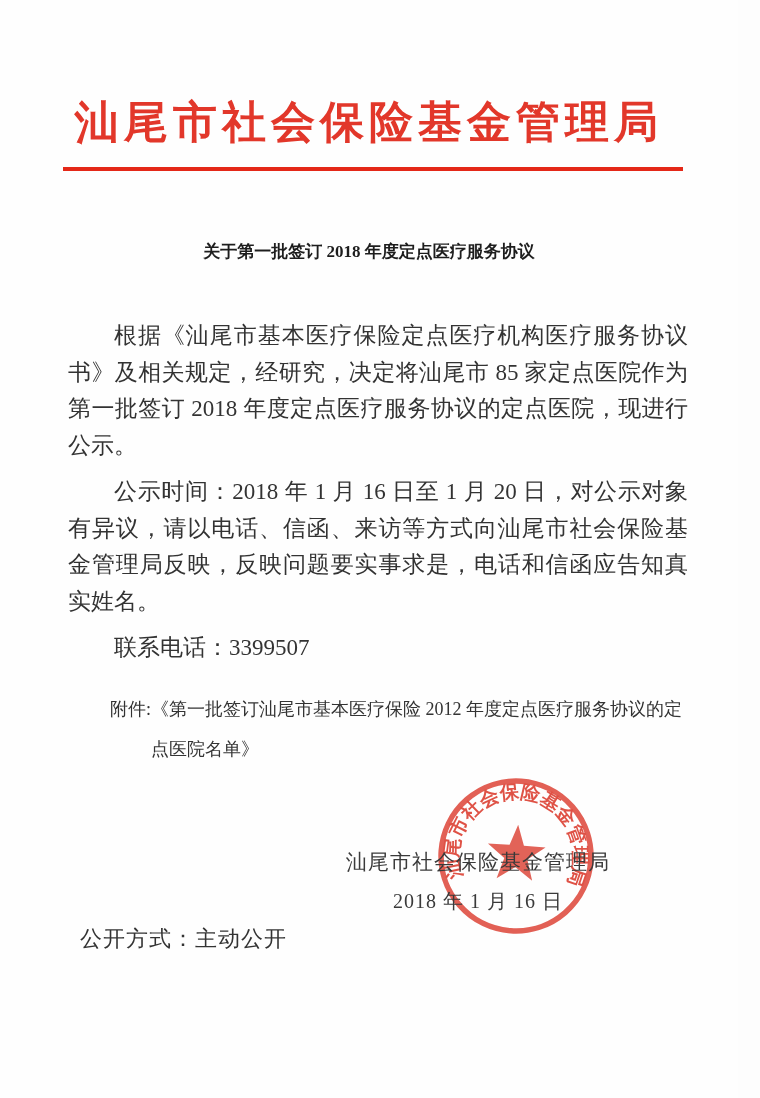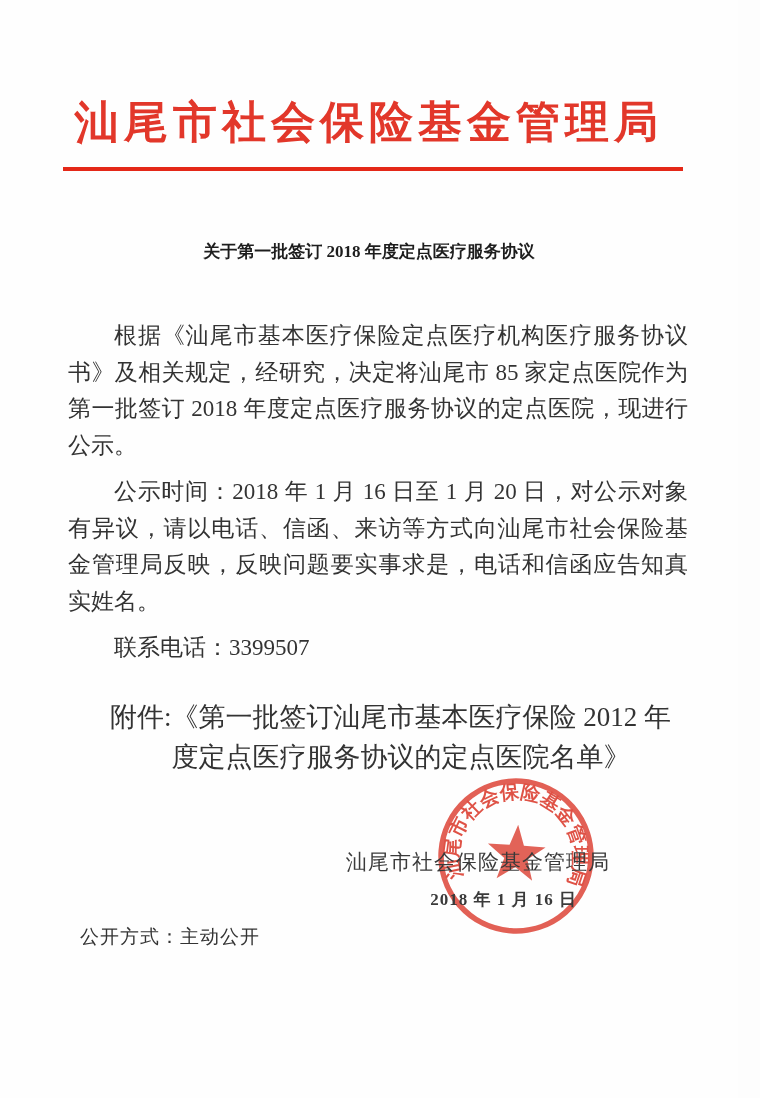--- a/index.html
+++ b/index.html
@@ -52,50 +52,49 @@
     font-size:23px;
     line-height:36.5px;
     text-align:justify;
   }
   .body-text p{
     margin:4px 0 10px 0;
     text-indent:2em;
   }
   .attachment{
     display:flex;
-    margin-top:30px;
+    margin-top:22px;
     padding-left:42px;
     line-height:40px;
     color:#333333;
-    font-size:27px;
+    font-size:18px;
   }
   .att-label{flex:0 0 auto;white-space:nowrap;}
   .att-text{flex:1 1 auto;text-align:left;}
   
   .signature{
     position:absolute;
     top:848px;right:128px;
     font-size:21px;
     letter-spacing:1px;
     color:#3a3a3a;
     white-space:nowrap;
   }
   .sign-date{
     position:absolute;
-    top:888px;right:161px;
-    font-size:17px;
+    top:888px;right:175px;
+    font-size:20px;
     letter-spacing:1px;
     color:#3a3a3a;
     white-space:nowrap;
-    font-weight:bold;
   }
   .disclosure{
     position:absolute;
     top:924px;left:80px;
-    font-size:19px;
+    font-size:22px;
     letter-spacing:1px;
     color:#333333;
     white-space:nowrap;
   }
   
   .seal{
     position:absolute;
     left:435px;top:775px;
     width:162px;height:162px;
     transform:rotate(4deg);

